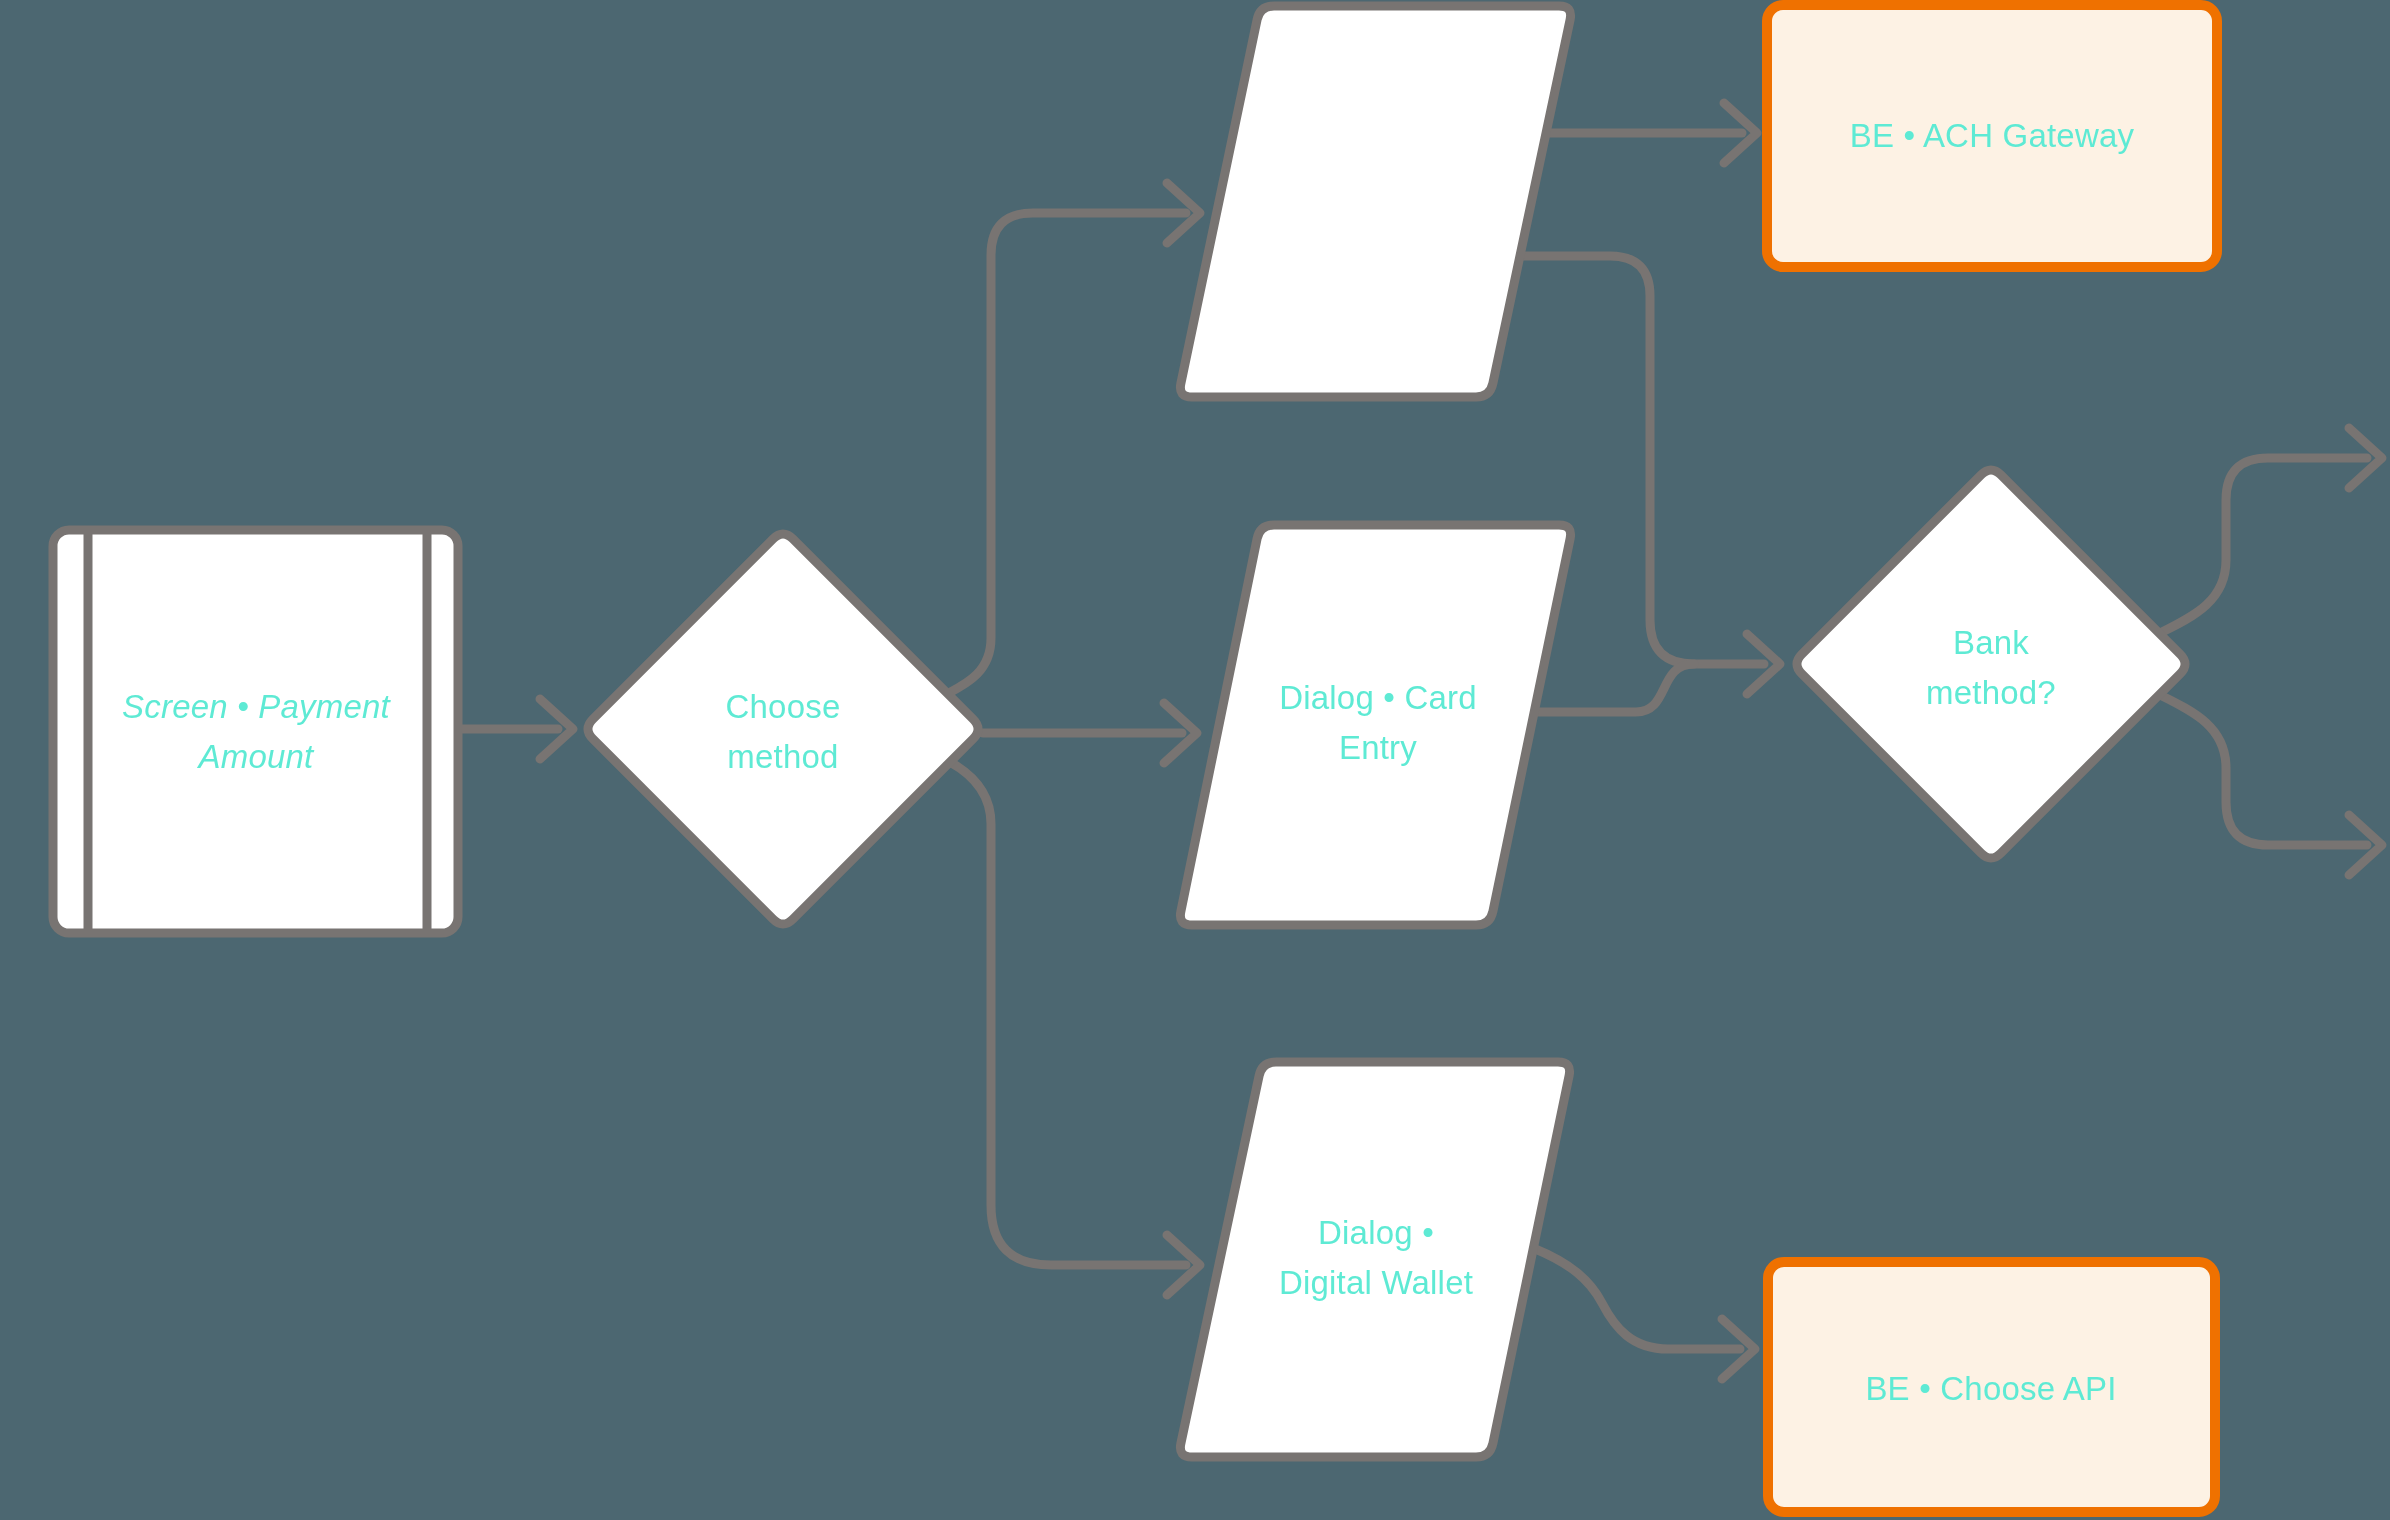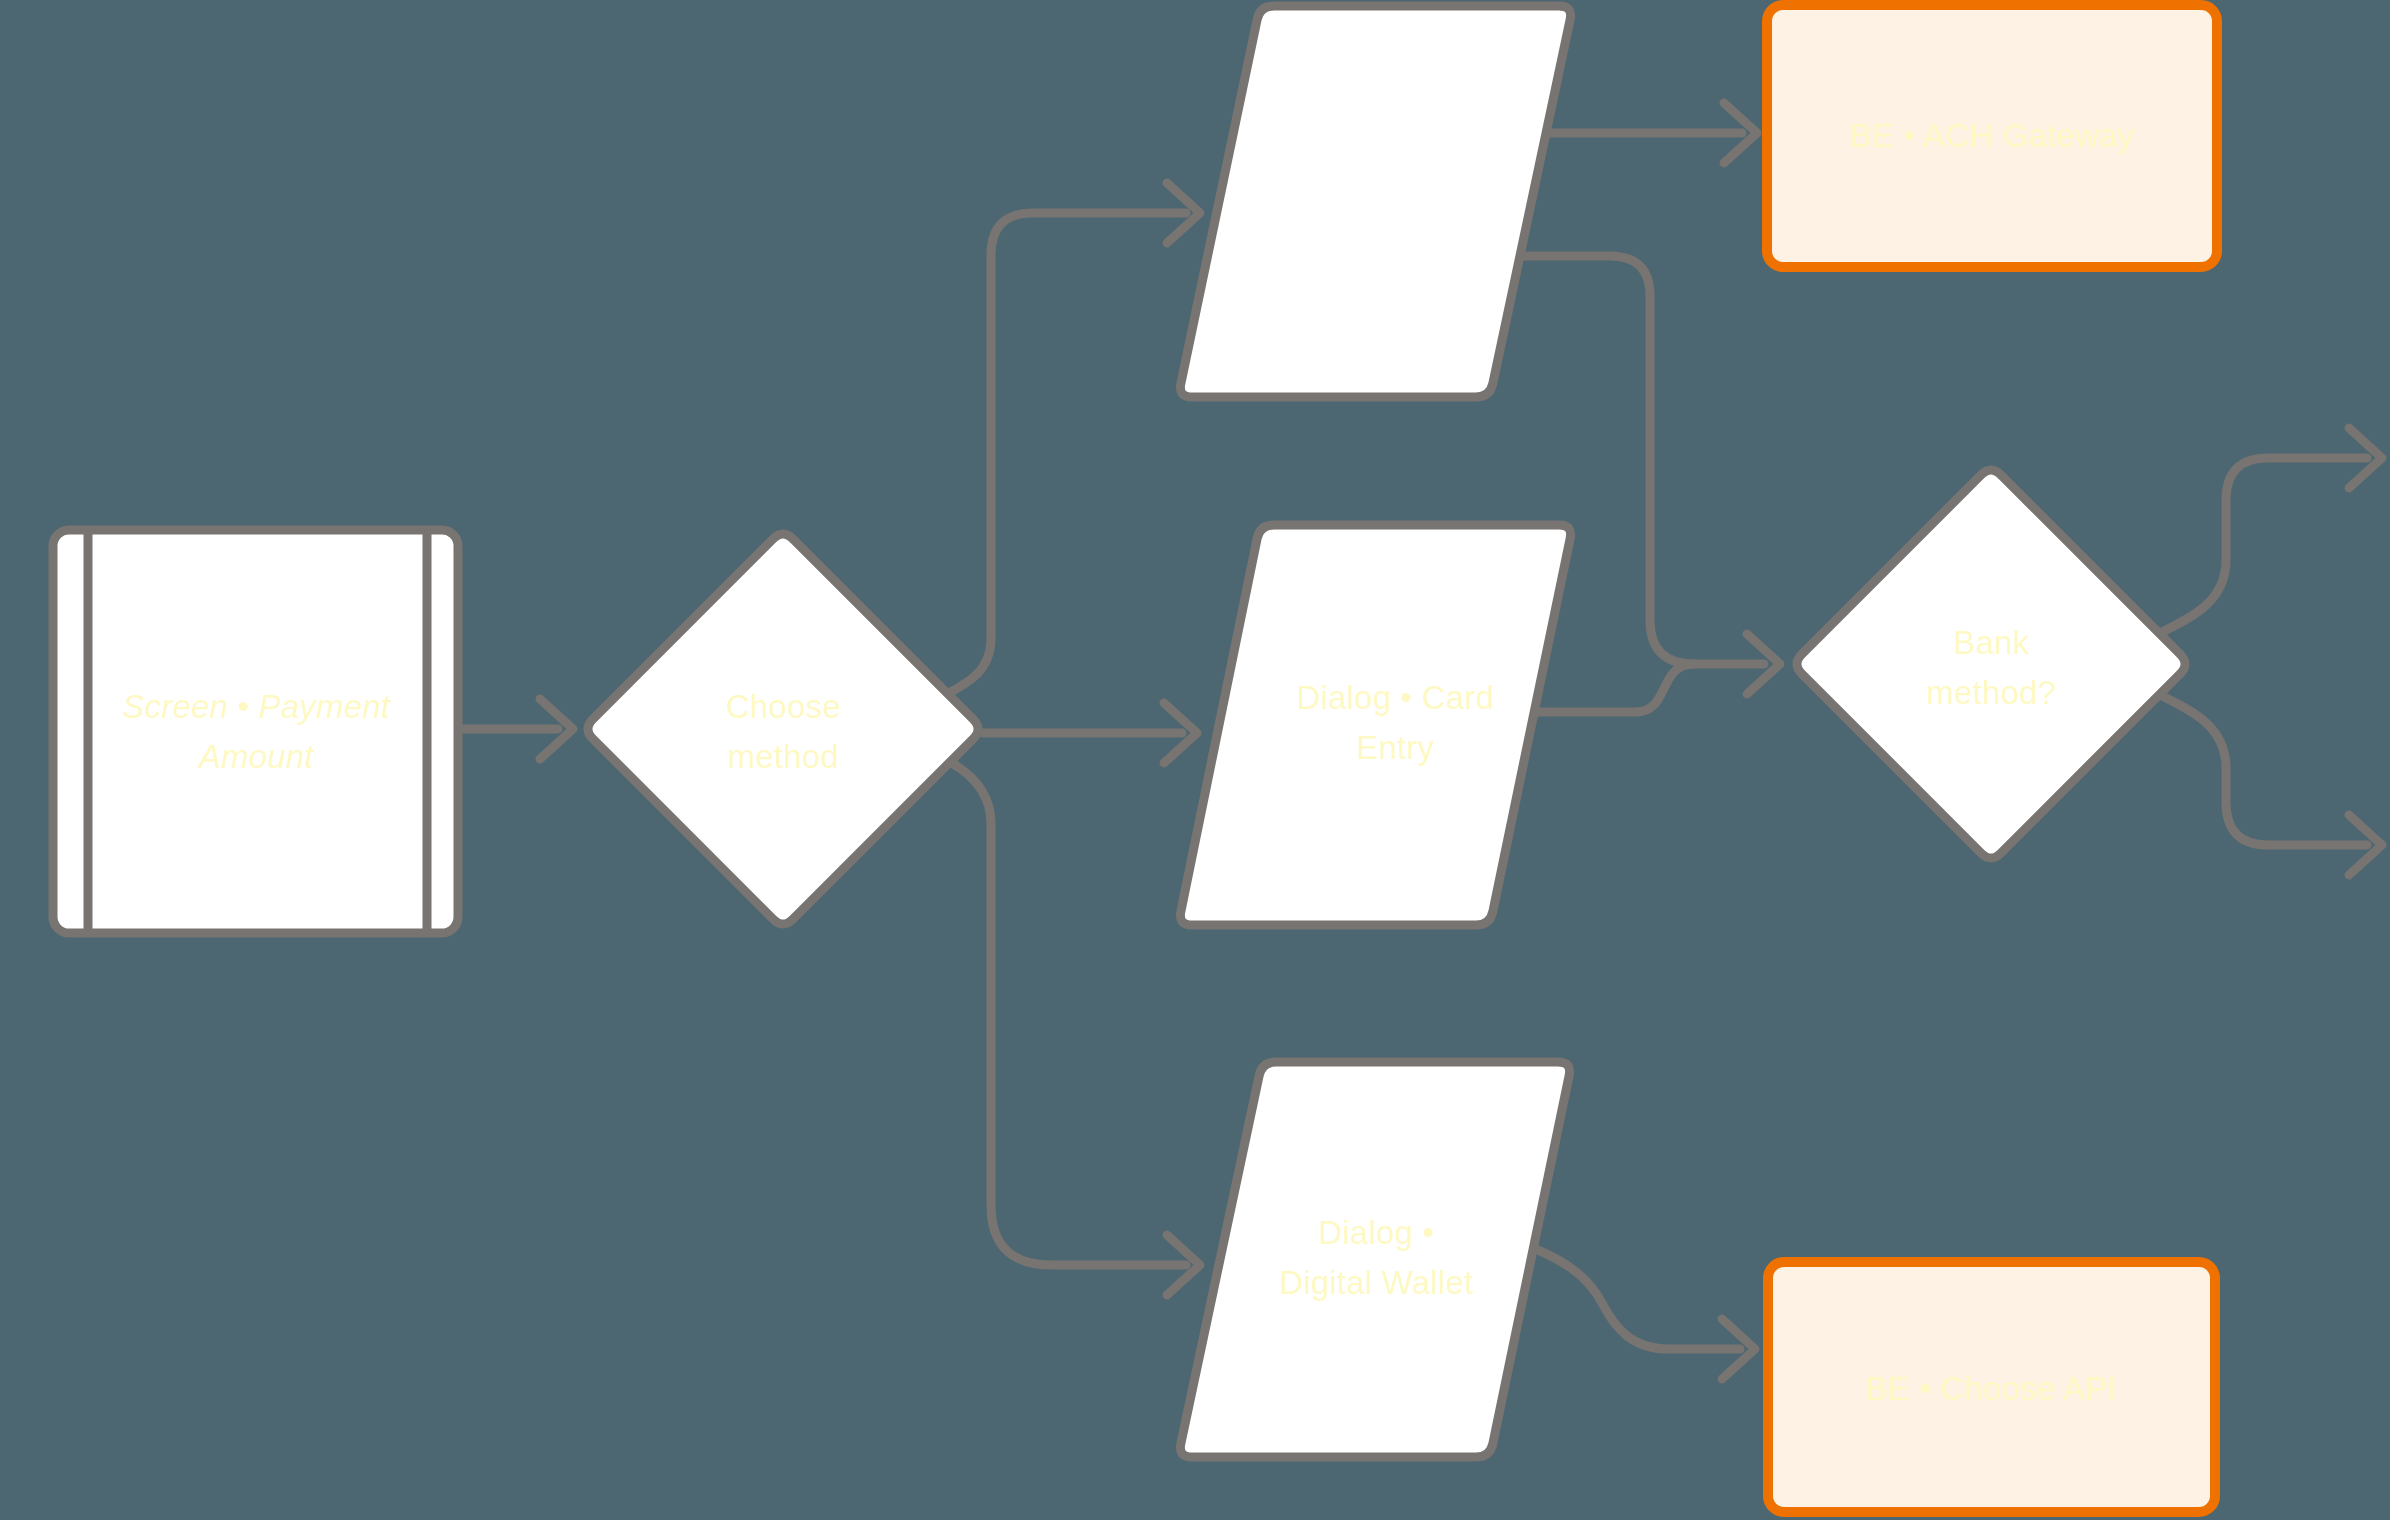--- a/index.html
+++ b/index.html
@@ -16,21 +16,21 @@
   .backend{ fill: #fdf2e4; stroke: #ef7100; stroke-width: 10; stroke-linejoin: round; }
   .bar    { stroke: #787472; stroke-width: 9; fill: none; }
   .connector { fill: none; stroke: #787472; stroke-width: 9; stroke-linecap: round; stroke-linejoin: round; }
   .label {
     position: absolute;
     transform: translate(-50%, -50%);
     text-align: center;
     white-space: pre-line;
     font-size: 33px;
     line-height: 1.5;
-    color: #fef9c3;
+    color: #5eead4;
     letter-spacing: 0.2px;
   }
 </style>
 </head>
 <body>
 
 <div class="canvas">
 
   <svg width="2390" height="1520" viewBox="0 0 2390 1520">
 
@@ -115,21 +115,21 @@
 
     <g>
       <rect class="backend" x="1768" y="1262" width="447" height="250" rx="16"></rect>
     </g>
   </svg>
 
   <div class="label" style="left:256px;  top:731px;font-style:italic;">Screen • Payment
 Amount</div>
   <div class="label" style="left:783px;  top:731px;">Choose
 method</div>
-  <div class="label" style="left:1378px; top:722px;margin-left:17px;">Dialog • Card
+  <div class="label" style="left:1378px; top:722px;">Dialog • Card
 Entry</div>
   <div class="label" style="left:1376px; top:1257px;">Dialog •
 Digital Wallet</div>
   <div class="label" style="left:1992px; top:136px;">BE • ACH Gateway</div>
   <div class="label" style="left:1991px; top:667px;">Bank
 method?</div>
   <div class="label" style="left:1991px; top:1389px;">BE • Choose API</div>
 </div>
 
 </body></html>

